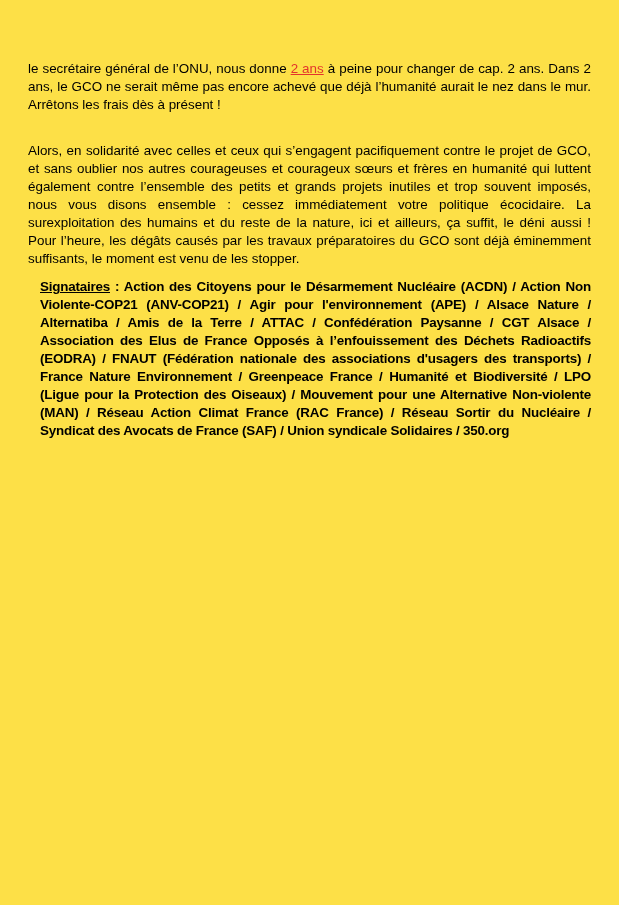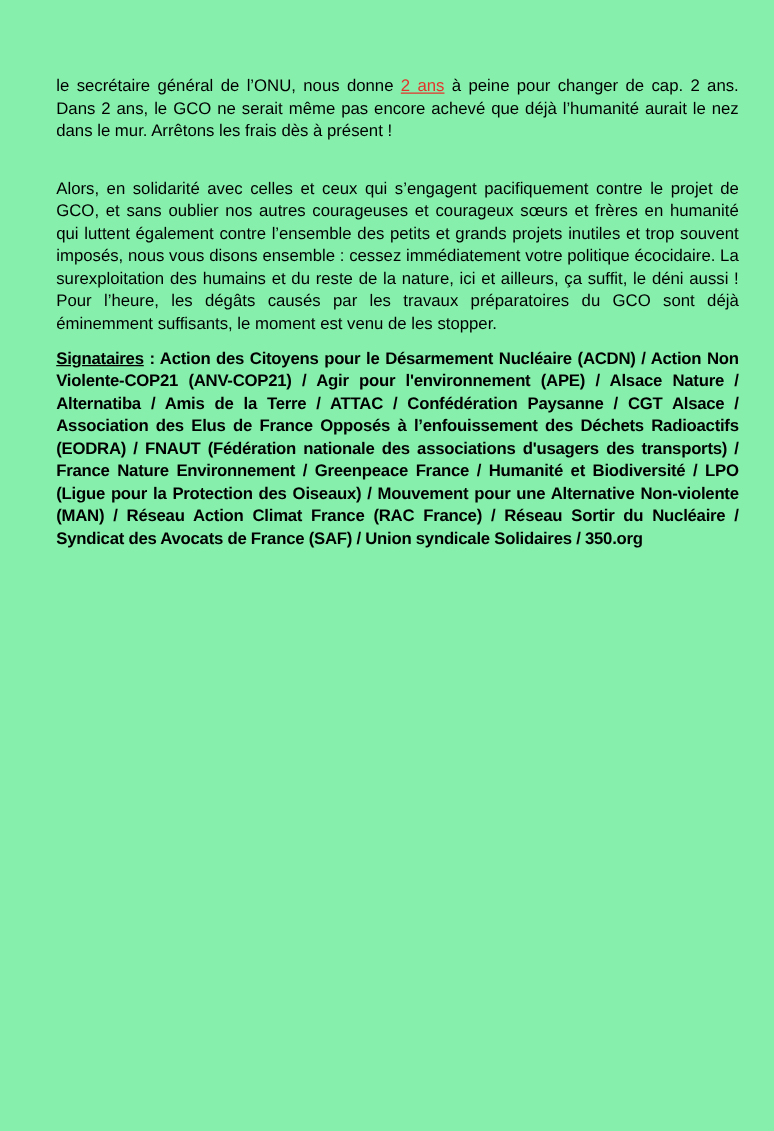--- a/index.html
+++ b/index.html
@@ -10,37 +10,38 @@
   body {
     width: 619px;
     height: 905px;
     overflow: hidden;
     font-family: "Liberation Sans", sans-serif;
   }
   .page {
     box-sizing: border-box;
     width: 619px;
     height: 905px;
-    padding: 60px 28px 0 45px;
-    background: #86efac;
+    padding: 60px 28px 0 28px;
+    background: #fde047;
   }
   .para {
     margin: 0;
     font-size: 13.4px;
     line-height: 18px;
     color: #000000;
     text-align: justify;
   }
   .para-gap {
     margin-top: 28px;
   }
   .signatories {
     margin-top: 10px;
     font-weight: bold;
     letter-spacing: -0.2px;
+    margin-left: 12px;
   }
   .doc-link {
     color: #e3342c;
     text-decoration: underline;
     cursor: pointer;
   }
   .signatories-label {
     text-decoration: underline;
   }
 </style>

